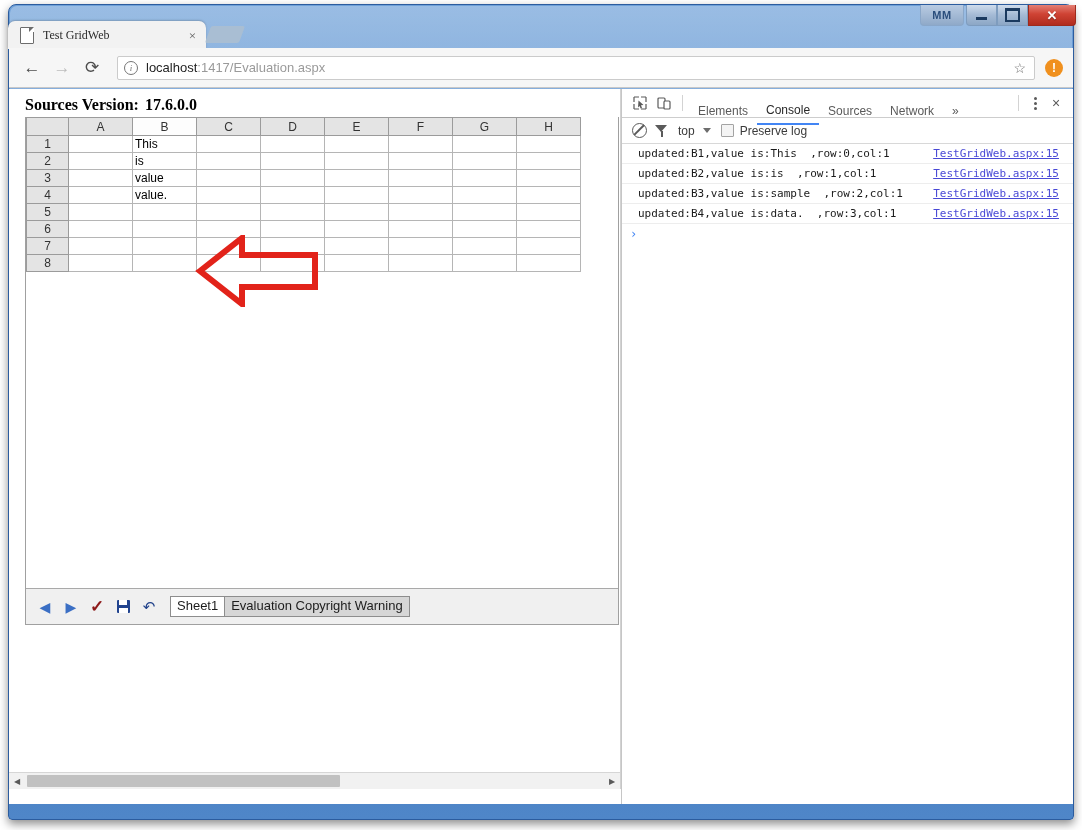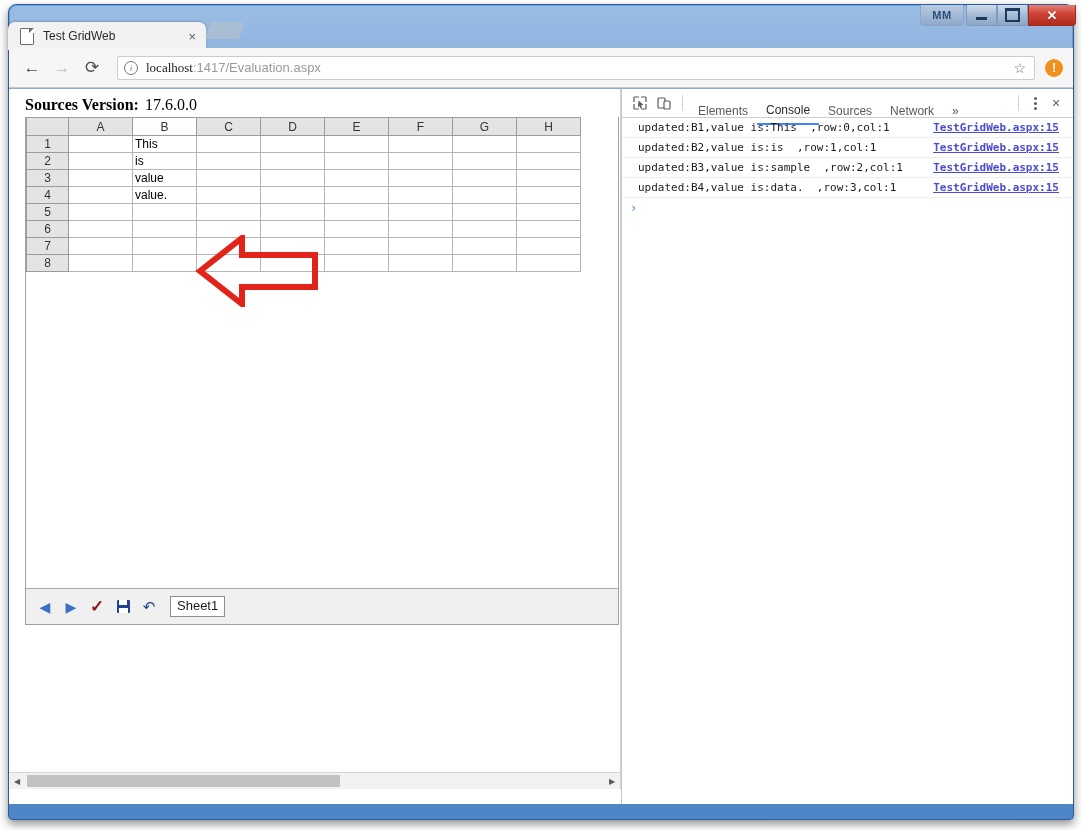--- a/index.html
+++ b/index.html
@@ -80,21 +80,21 @@
   .winbtn.close .glyph-x {
     color: #ffffff; font-size: 13px; font-weight: bold; line-height: 1;
     text-shadow: 0 1px 1px rgba(0,0,0,0.4);
   }
 
   
   .tabstrip {
     position: absolute;
     left: 8px; top: 22px;
     height: 26px;
-    display: flex; align-items: flex-start;
+    display: flex; align-items: center; font-family: Liberation Serif, serif;
   }
   .chrome-tab {
     position: relative;
     height: 28px;
     width: 198px;
     background: #f2f2f2;
     border-radius: 7px 7px 0 0;
     display: flex; align-items: center;
     padding: 0 6px 0 12px;
     box-sizing: border-box;
@@ -180,21 +180,21 @@
     font-family: "Liberation Serif", serif;
     flex: 0 0 auto;
     font-style: italic;
   }
   .url-text {
     font-size: 13px;
     margin-left: 8px;
     color: #9a9a9a;
     white-space: nowrap;
   }
-  .url-text .host { color: #222222; font-family: Liberation Serif, serif; }
+  .url-text .host { color: #222222; }
   .star-ico {
     margin-left: auto;
     font-size: 14px;
     color: #6e6e6e;
     padding-right: 2px;
   }
   .profile-badge {
     width: 18px; height: 18px;
     border-radius: 50%;
     background: #f0901e;
@@ -225,21 +225,21 @@
     overflow: hidden;
   }
   .page-title {
     position: absolute;
     left: 16px; top: 7px;
     font-family: "Liberation Serif", serif;
     font-size: 16px;
     color: #000000;
   }
   .page-title b { font-weight: bold; }
-  .page-title span.ver { font-weight: normal; margin-left: 6px; text-align: right; }
+  .page-title span.ver { font-weight: bold; margin-left: 6px; text-align: right; }
 
   
   .gridweb {
     position: absolute;
     left: 16px; top: 28px;
     width: 594px; height: 508px;
     border: 1px solid #a0a0a0;
     border-top: none;
     background: #ffffff;
     box-sizing: border-box;
@@ -498,21 +498,20 @@
     white-space: pre;
   }
   .msg-src {
     position: absolute;
     right: 14px;
     font-family: "DejaVu Sans Mono", monospace;
     font-size: 11px;
     color: #4a4ad6;
     text-decoration: underline;
     white-space: nowrap;
-    font-weight: bold;
   }
   .console-prompt {
     height: 20px;
     display: flex; align-items: center;
     padding-left: 8px;
     color: #4285f4;
     font-size: 12px;
     font-family: "DejaVu Sans Mono", monospace;
   }
 
@@ -680,20 +679,21 @@
 
         <div class="grid-toolbar">
           <div class="tb-ico arrow-l">◀</div>
           <div class="tb-ico arrow-r">▶</div>
           <div class="tb-ico check">✓</div>
           <div class="tb-ico">
               <span class="floppy"></span>
             </div>
           <div class="tb-ico undo">↶</div>
           <div class="sheet-tab">Sheet1</div>
+          <div class="sheet-tab warn">Evaluation Copyright Warning</div>
         </div>
       </div>
 
       <div class="page-hscroll">
         <div class="hs-arrow">◀</div>
         <div class="hs-track">
           <div class="hs-thumb"></div>
         </div>
         <div class="hs-arrow">▶</div>
       </div>
@@ -727,20 +727,28 @@
         <div class="dt-spacer"></div>
         <div class="dt-sep"></div>
         <div class="dt-kebab">
             <i></i>
             <i></i>
             <i></i>
           </div>
         <div class="dt-close">×</div>
       </div>
 
+      <div class="dt-filterbar">
+        <div class="ban-ico"></div>
+        <div class="funnel-ico"></div>
+        <div class="ctx-label">top</div>
+        <div class="caret-down"></div>
+        <div class="pres-box"></div>
+        <div class="pres-label">Preserve log</div>
+      </div>
 
       <div class="console-list">
         <div class="console-row">
           <span class="msg-text">updated:B1,value is:This  ,row:0,col:1</span>
           <span class="msg-src">TestGridWeb.aspx:15</span>
         </div>
         <div class="console-row">
           <span class="msg-text">updated:B2,value is:is  ,row:1,col:1</span>
           <span class="msg-src">TestGridWeb.aspx:15</span>
         </div>

